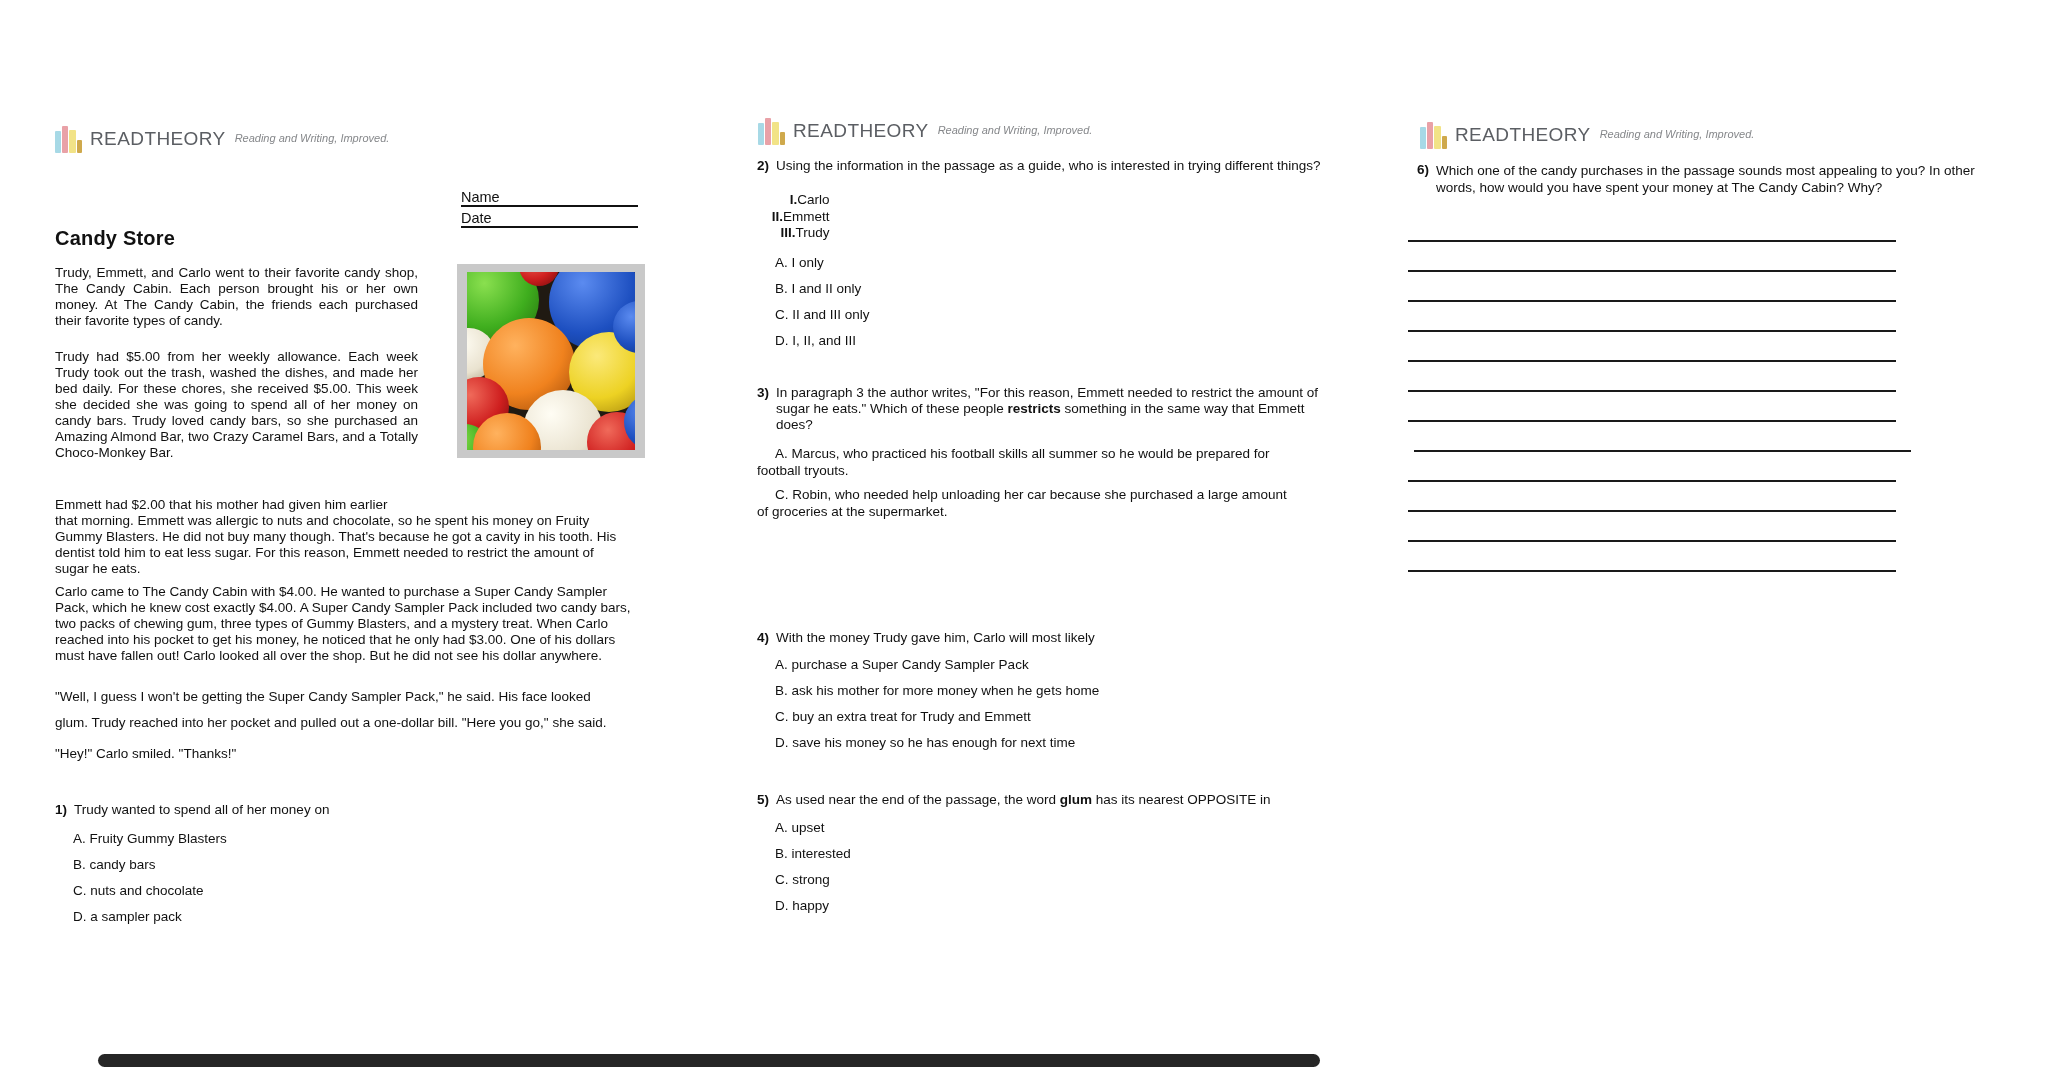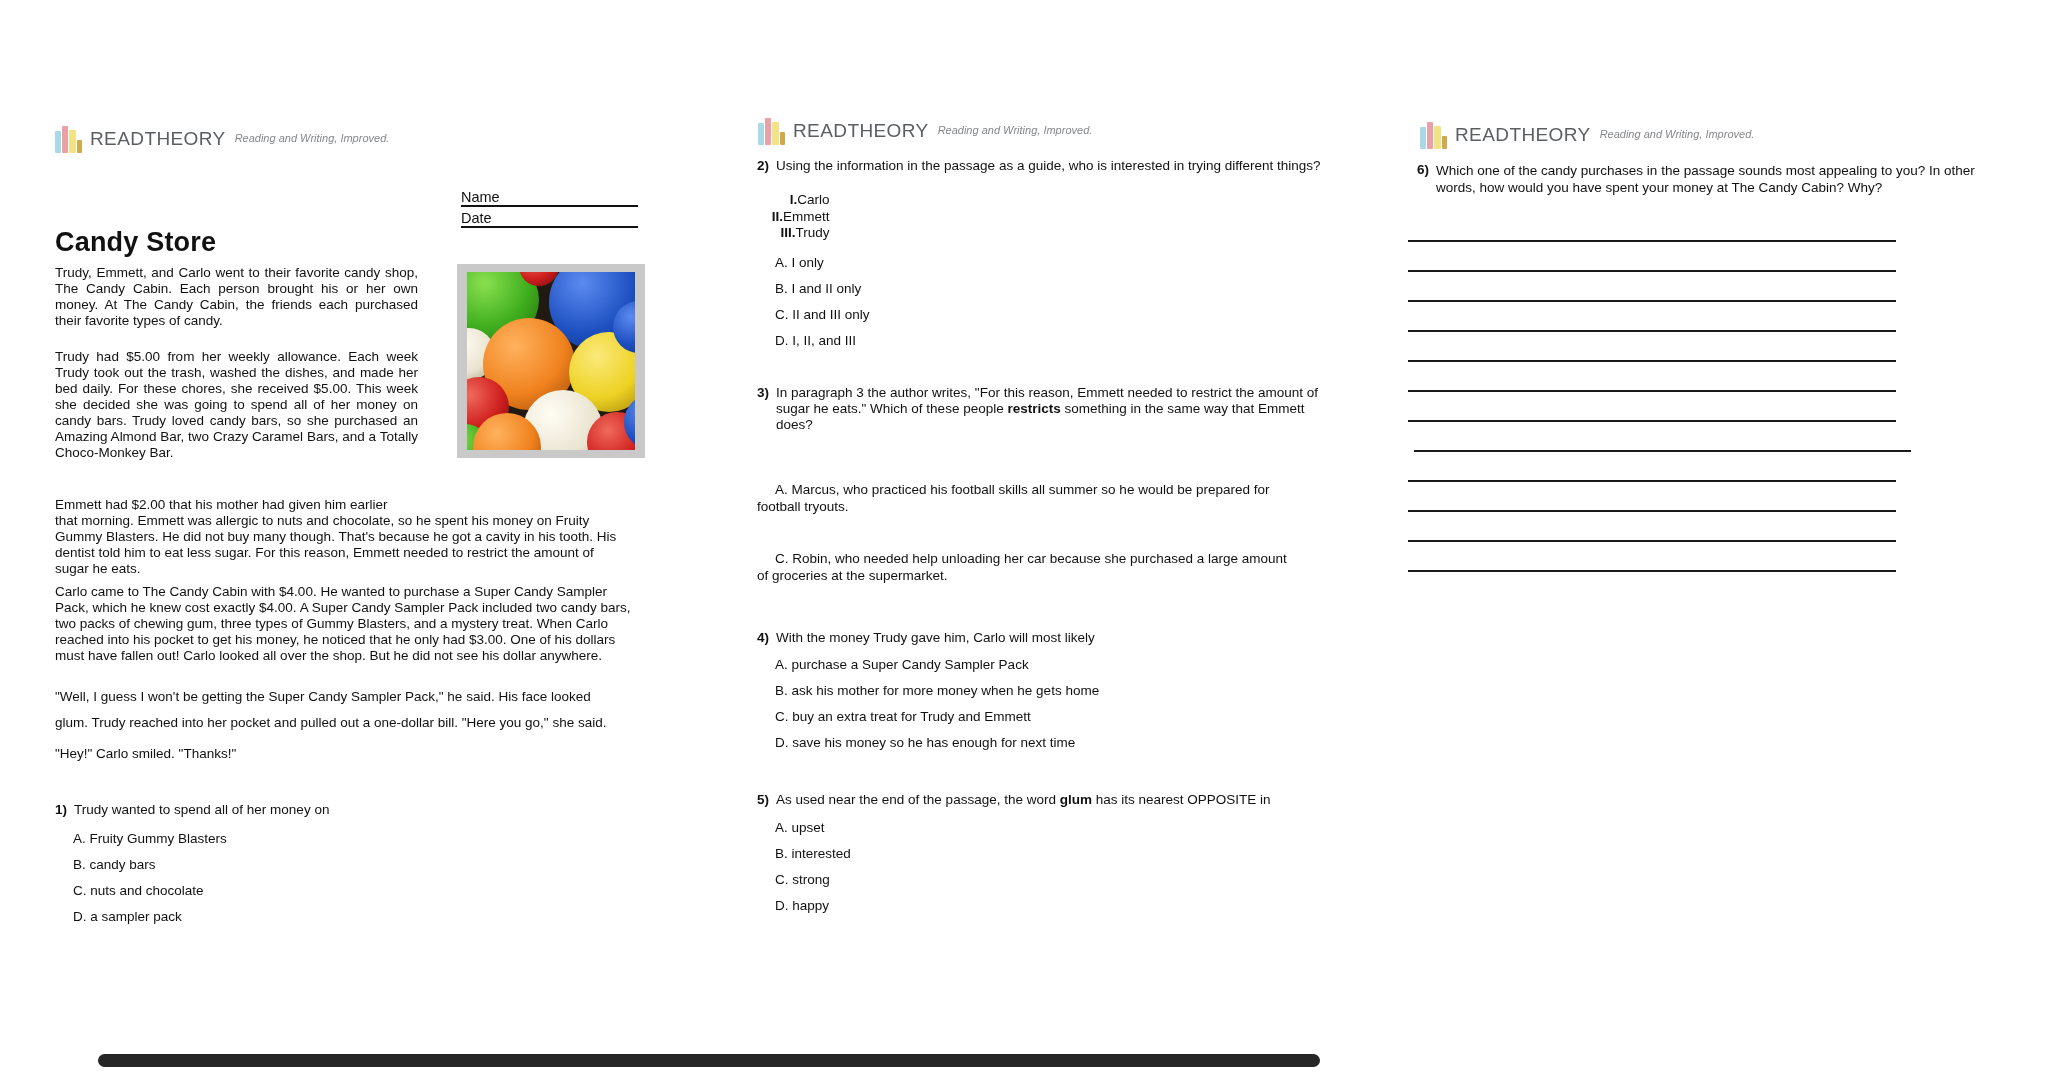--- a/index.html
+++ b/index.html
@@ -17,32 +17,32 @@
   .b1 { left:0;  width:6px; height:22px; background:#a7d9e6; border-radius:1px; }
   .b2 { left:7px; width:6px; height:27px; background:#e9a1a7; border-radius:1px; }
   .b3 { left:14px; width:7px; height:23px; background:#f2e387; border-radius:1px; }
   .b4 { left:22px; width:5px; height:13px; background:#cfa94c; border-radius:1px; }
   .brandname { font-size:19px; color:#5b5e63; letter-spacing:.4px; margin-left:8px; line-height:22px; }
   .tagline { font-size:11px; font-style:italic; color:#85878a; margin-left:9px; line-height:16px; padding-bottom:3px; }
 
   
   .ndrow { width:177px; height:15px; border-bottom:2px solid #111; font-size:14.5px; line-height:15px; }
 
-  .title { font-size:27px; font-weight:bold; letter-spacing:.2px; }
+  .title { font-size:20px; font-weight:bold; letter-spacing:.2px; }
 
   .passage { font-size:13.5px; line-height:16px; }
   .just { text-align:justify; }
   .pre { white-space:pre; }
 
   .q { display:flex; font-size:13.5px; line-height:16px; }
   .qnum { font-weight:bold; flex:0 0 19px; width:19px; }
   .qtext { }
 
   .optstack .opt { font-size:13.5px; line-height:16px; margin-bottom:10px; }
-  .opt3list .opt3 { font-size:13.5px; line-height:16.5px; white-space:pre; text-indent:18px; margin-bottom:8px;margin-top:36px; }
+  .opt3list .opt3 { font-size:13.5px; line-height:16.5px; white-space:pre; text-indent:18px; margin-bottom:8px; }
 
   .romanrow { font-size:13.5px; line-height:16.5px;text-align:right; }
   .rn { display:inline-block; width:26px; font-weight:bold; }
 
   
   .frame { width:188px; height:194px; background:#c9c9c9; }
   .photo { position:absolute; left:10px; top:8px; width:168px; height:178px; background:#201a12; overflow:hidden; }
   .ball { position:absolute; border-radius:50%; }
   .ball.g  { background:radial-gradient(circle at 35% 30%, #8ae04f, #3fae1e 55%, #2c7f12 85%); }
   .ball.bl { background:radial-gradient(circle at 35% 30%, #5b8bf0, #1d4fc0 55%, #123a8f 85%); }

